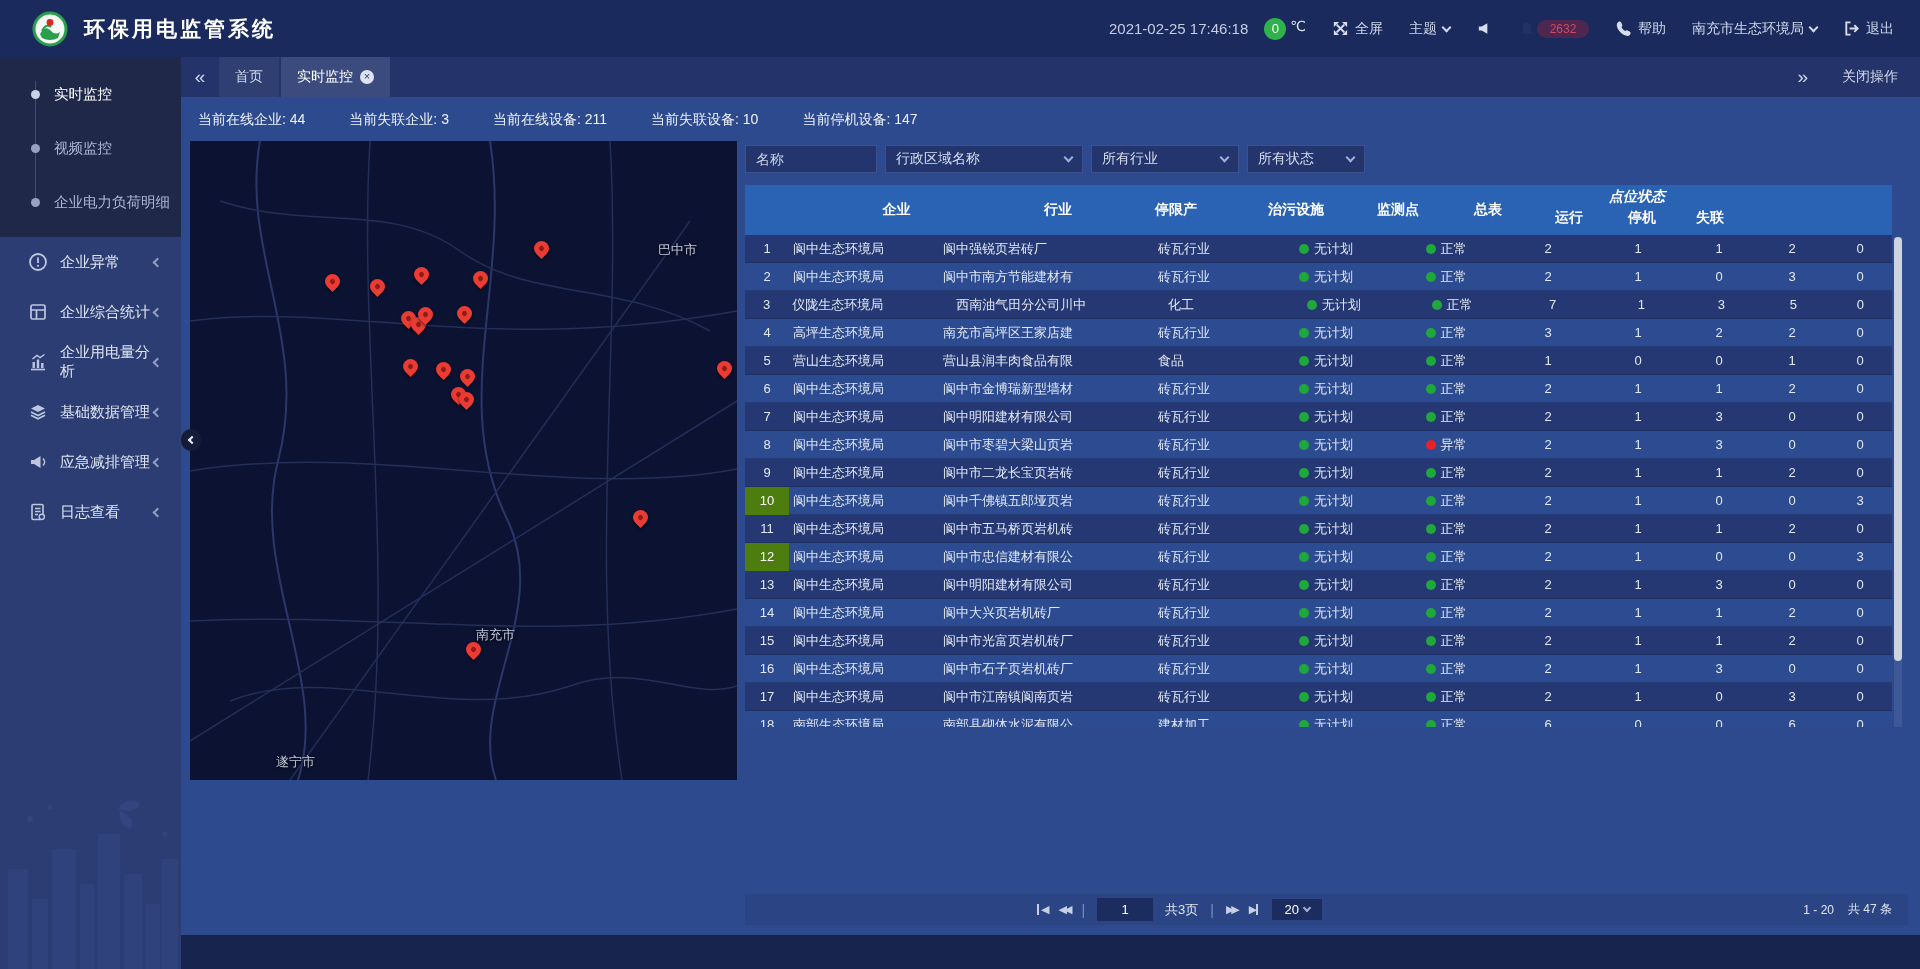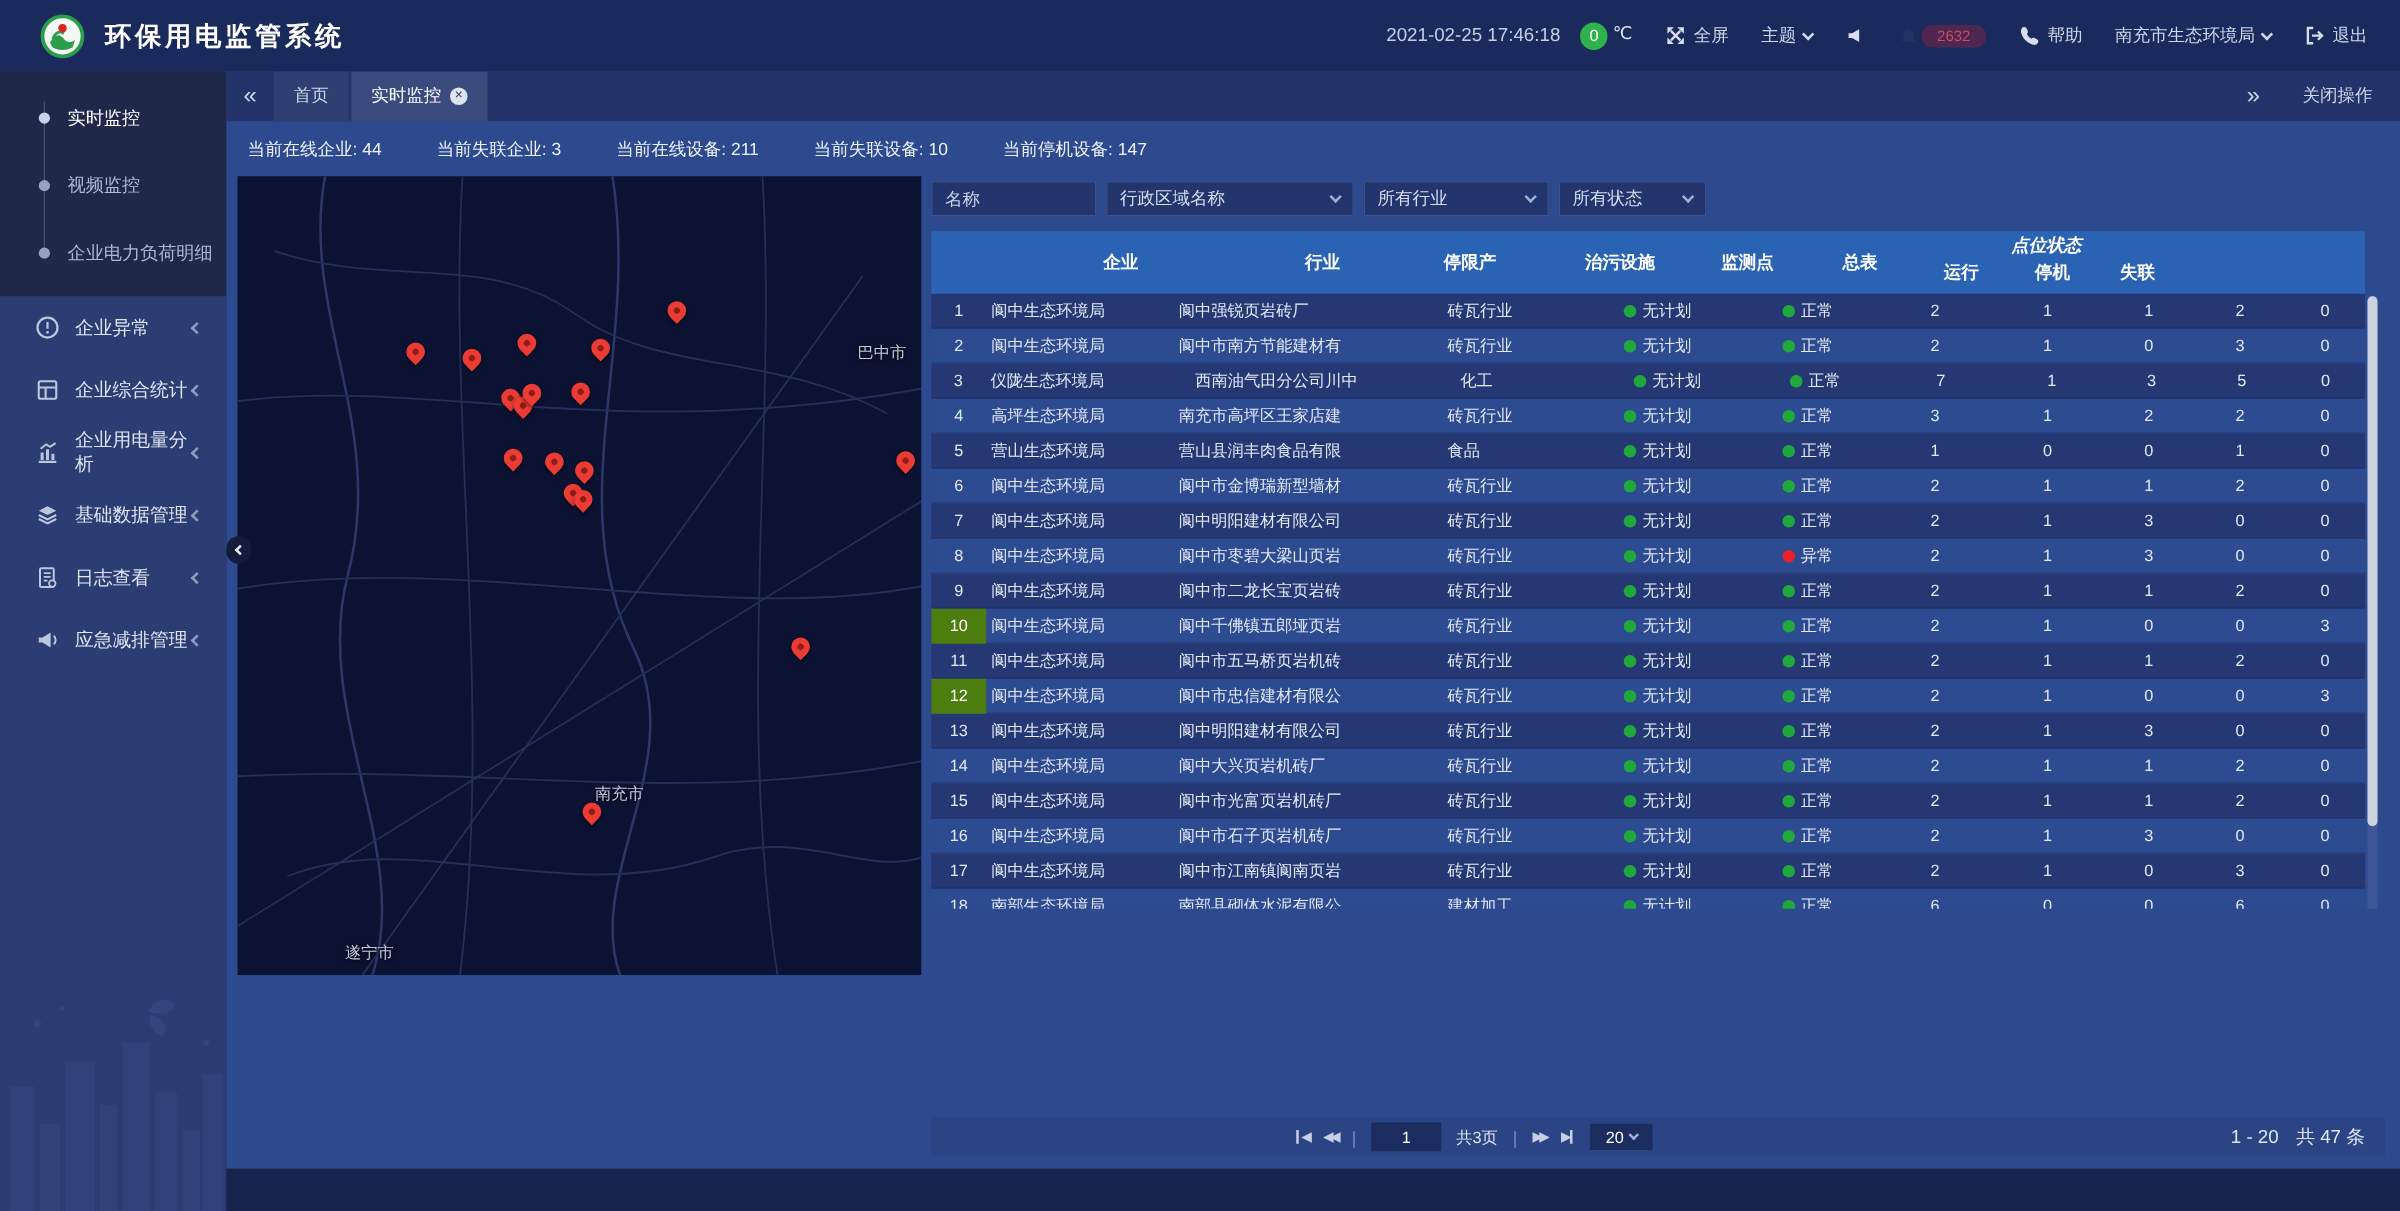--- a/index.html
+++ b/index.html
@@ -101,21 +101,21 @@
   
   .pagination{position:absolute;left:564px;top:837px;width:1163px;height:31px;background:#2b4483;color:#cfd8ea;}
   .pg-controls{position:absolute;left:290px;top:0;height:31px;display:flex;align-items:center;gap:12px;font-size:11px;}
   .pg-btn{display:inline-flex;align-items:center;cursor:pointer;letter-spacing:-3px;color:#c6cfe4;}
   .pg-bar{display:inline-block;width:2px;height:11px;background:currentColor;margin:0 2px;}
   .pg-sep{color:#7d90bd;font-size:14px;}
   .pg-input{width:52px;height:21px;background:#1c2c5e;border:none;color:#fff;text-align:center;font-size:13px;outline:none;}
   .pg-pages{font-size:13px;color:#dfe6f3;}
   .pg-size{width:50px;height:21px;background:#1c2c5e;display:inline-flex;align-items:center;justify-content:center;gap:5px;font-size:13px;color:#fff;cursor:pointer;}
   .pg-size .chev{width:6px;height:6px;color:#9fb0d8;}
-  .pg-info{position:absolute;right:16px;top:0;height:31px;display:flex;align-items:center;gap:14px;font-size:15px;color:#dfe6f3;}
+  .pg-info{position:absolute;right:16px;top:0;height:31px;display:flex;align-items:center;gap:14px;font-size:12px;color:#dfe6f3;}
 </style>
 </head>
 <body>
 
 <div class="app">
 
   <div class="hdr">
     <div class="logo">
       <svg viewBox="0 0 36 36">
           <circle cx="18" cy="18" r="16" fill="#f4f8f4" stroke="#2b9e4d" stroke-width="3"></circle>
@@ -231,33 +231,33 @@
           <span class="side-icon"><svg viewBox="0 0 20 20">
               <path d="M10 3 L17 6.5 L10 10 L3 6.5 Z" fill="#bcc6df"></path>
               <path d="M3 10 L10 13.5 L17 10" stroke="#bcc6df" stroke-width="1.7" fill="none"></path>
               <path d="M3 13.2 L10 16.7 L17 13.2" stroke="#bcc6df" stroke-width="1.7" fill="none"></path>
             </svg></span>
           <span class="side-group-label">基础数据管理</span>
           <span class="chev chev-left"></span>
         </div>
         <div class="side-group">
           <span class="side-icon"><svg viewBox="0 0 20 20">
+              <path d="M3 8 V12 H6 L12.5 16 V4 L6 8 Z" fill="#bcc6df"></path>
+              <path d="M15 6.5 C17 8.5 17 11.5 15 13.5" stroke="#bcc6df" stroke-width="1.6" fill="none"></path>
+            </svg></span>
+          <span class="side-group-label">应急减排管理</span>
+          <span class="chev chev-left"></span>
+        </div>
+        <div class="side-group">
+          <span class="side-icon"><svg viewBox="0 0 20 20">
               <rect x="4" y="2.5" width="11" height="15" rx="1" stroke="#bcc6df" stroke-width="1.6" fill="none"></rect>
               <path d="M7 6.5 H12.5 M7 9.5 H12.5 M7 12.5 H10" stroke="#bcc6df" stroke-width="1.4"></path>
               <circle cx="13.8" cy="14.8" r="2.6" fill="#2c3d73" stroke="#bcc6df" stroke-width="1.4"></circle>
             </svg></span>
           <span class="side-group-label">日志查看</span>
-          <span class="chev chev-left"></span>
-        </div>
-        <div class="side-group">
-          <span class="side-icon"><svg viewBox="0 0 20 20">
-              <path d="M3 8 V12 H6 L12.5 16 V4 L6 8 Z" fill="#bcc6df"></path>
-              <path d="M15 6.5 C17 8.5 17 11.5 15 13.5" stroke="#bcc6df" stroke-width="1.6" fill="none"></path>
-            </svg></span>
-          <span class="side-group-label">应急减排管理</span>
           <span class="chev chev-left"></span>
         </div>
       </div>
     <svg class="skyline" viewBox="0 0 181 190">
       <g fill="#3d5090" opacity=".55">
         <rect x="8" y="90" width="20" height="100"></rect>
           <rect x="32" y="120" width="16" height="70"></rect>
         <rect x="52" y="70" width="24" height="120"></rect>
           <rect x="80" y="105" width="14" height="85"></rect>
         <rect x="98" y="55" width="22" height="135"></rect>
@@ -314,21 +314,21 @@
           <path d="M0 480 C200 470 350 505 547 468"></path>
           <path d="M180 0 C168 200 205 420 178 639"></path>
           <path d="M420 0 C432 200 398 420 432 639"></path>
           <path d="M0 600 L547 260"></path>
           <path d="M100 639 L500 80"></path>
           <path d="M30 60 C120 90 200 60 270 110 C340 160 430 140 520 190"></path>
           <path d="M40 560 C140 520 260 585 380 545 C450 520 500 560 547 545"></path>
         </g>
       </svg>
       <div id="map-overlay">
-          <div class="city" style="left: 496px; top: 100px; margin-top: 32px;">巴中市</div>
+          <div class="city" style="left: 468px; top: 100px;">巴中市</div>
           <div class="city" style="left: 258px; top: 485px; margin-left: 28px;">南充市</div>
           <div class="city" style="left: 86px; top: 612px;">遂宁市</div>
           <div class="pin" style="left: 344px; top: 100px; background: rgb(234, 59, 52);"></div>
           <div class="pin" style="left: 135px; top: 133px; background: rgb(234, 59, 52);"></div>
           <div class="pin" style="left: 180px; top: 138px; background: rgb(234, 59, 52);"></div>
           <div class="pin" style="left: 224px; top: 126px; background: rgb(234, 59, 52);"></div>
           <div class="pin" style="left: 283px; top: 130px; background: rgb(234, 59, 52);"></div>
           <div class="pin" style="left: 211px; top: 170px; background: rgb(234, 59, 52);"></div>
           <div class="pin" style="left: 221px; top: 176px; background: rgb(234, 59, 52);"></div>
           <div class="pin" style="left: 228px; top: 166px; background: rgb(234, 59, 52);"></div>

